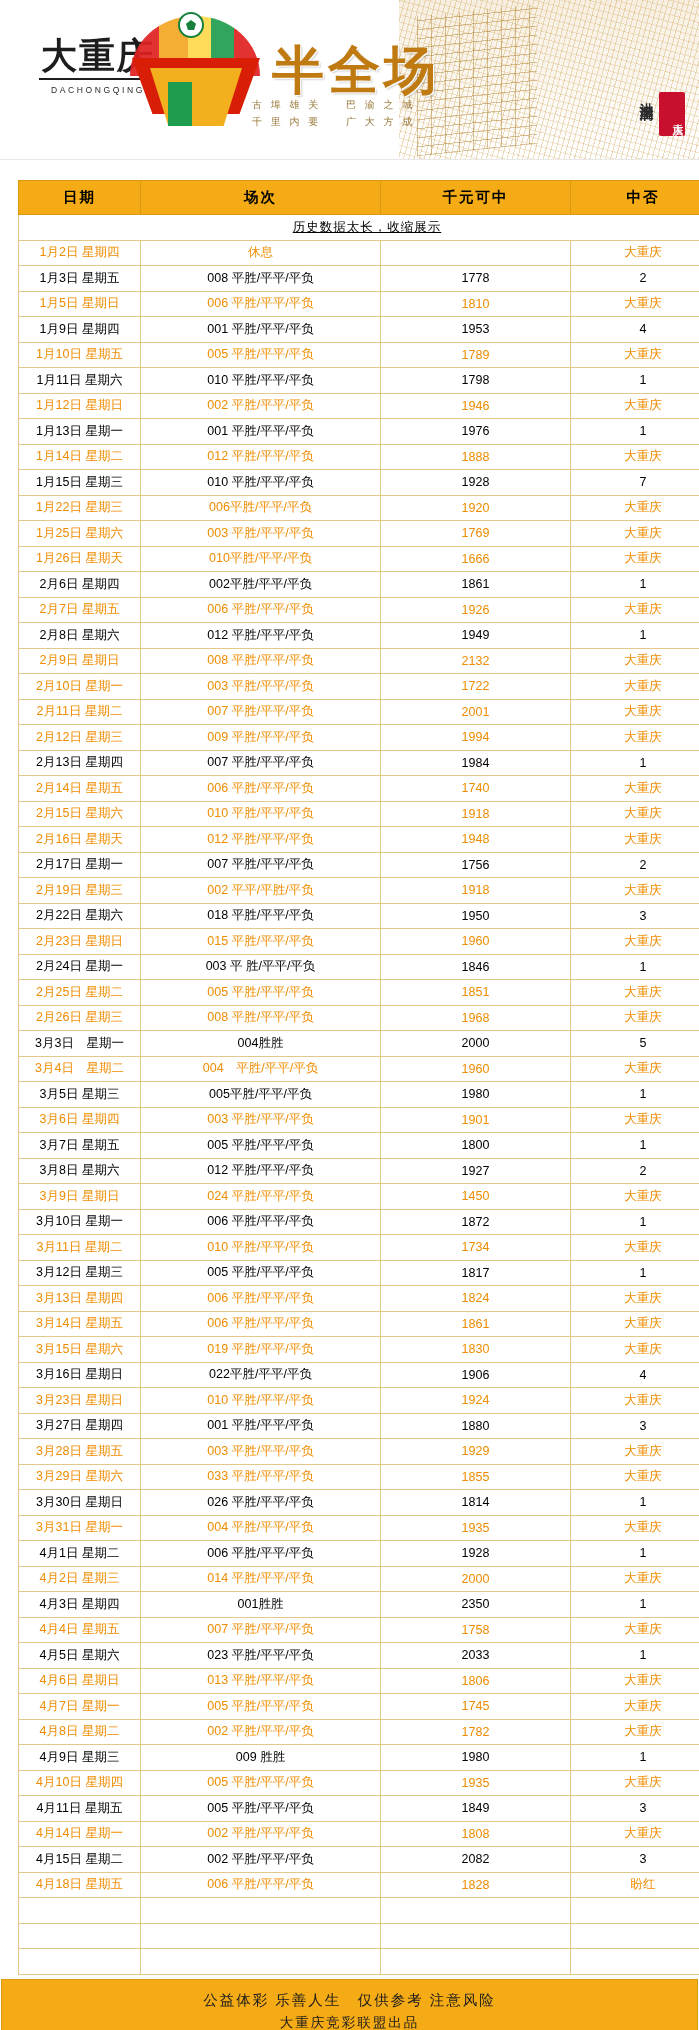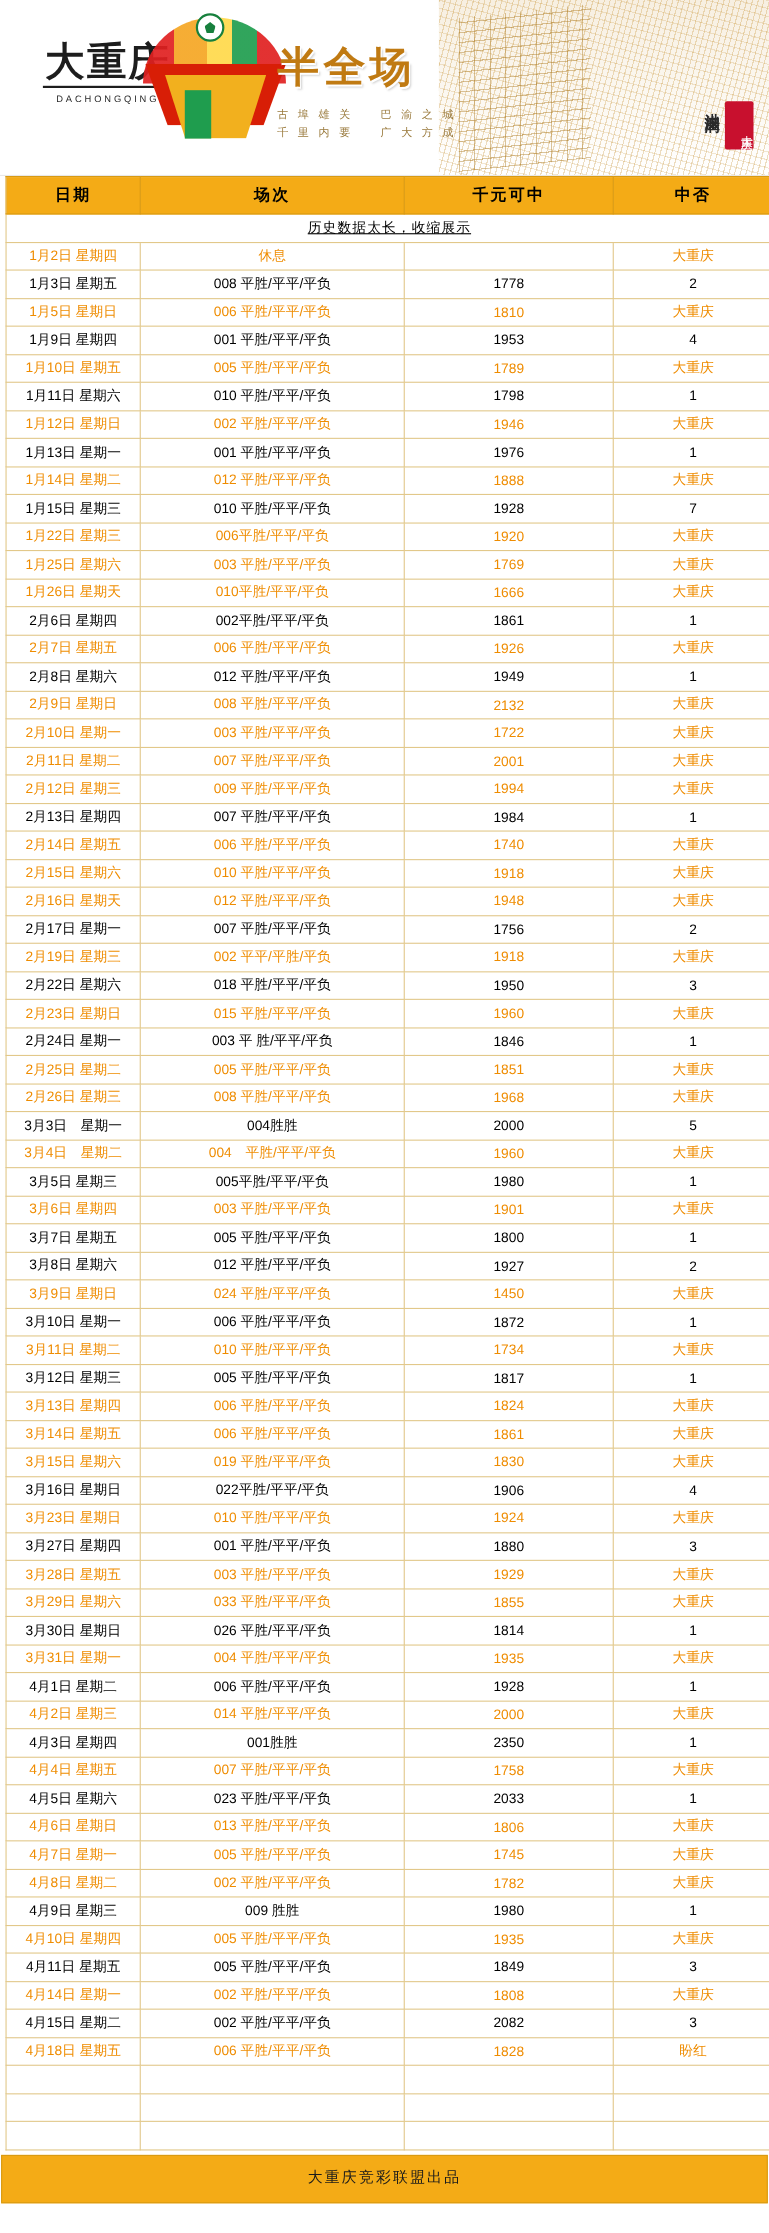--- a/index.html
+++ b/index.html
@@ -113,24 +113,24 @@
     clip-path: polygon(0 0, 100% 0, 80% 100%, 20% 100%);
   }
   .ribbon .stripe-green {
     position: absolute;
     left: 48px; top: 72px;
     width: 24px; height: 44px;
     background: #1f9d4e;
   }
   .title-main {
     position: absolute;
-    left: 252px; top: 36px;
+    left: 272px; top: 36px;
     font-family: "Liberation Serif", serif;
     font-weight: bold;
-    font-size: 38px;
+    font-size: 52px;
     letter-spacing: 4px;
     color: #c07a12;
     text-shadow: 1px 1px 0 #fff, 2px 2px 2px rgba(0,0,0,.18);
   }
   .title-sub {
     position: absolute;
     left: 252px; top: 96px;
     width: 180px;
     font-size: 10px;
     color: #9a7a3c;
@@ -160,21 +160,21 @@
     font-size: 11px;
     font-family: "Liberation Serif", serif;
     writing-mode: vertical-rl;
     text-align: center;
     letter-spacing: 1px;
     padding-top: 3px;
     border-radius: 2px;
   }
 
   
-  .tbl-wrap { padding: 0 5px; }
+  .tbl-wrap { padding: 0 18px; margin-top: 20px; }
   table.data {
     width: 697px;
     margin: 0 auto;
     border-collapse: collapse;
     table-layout: fixed;
     font-size: 12.5px;
   }
   table.data col.c1 { width: 122px; }
   table.data col.c2 { width: 240px; }
   table.data col.c3 { width: 190px; }
@@ -692,16 +692,17 @@
             <td class="empty">&nbsp;</td>
             <td class="empty">&nbsp;</td>
             <td class="empty">&nbsp;</td>
             <td class="empty">&nbsp;</td>
           </tr>
         </tbody>
     </table>
   </div>
 
   <div class="footer">
+    <div>公益体彩 乐善人生　仅供参考 注意风险</div>
     <div class="second">大重庆竞彩联盟出品</div>
   </div>
 
 </div>
 
 </body></html>

